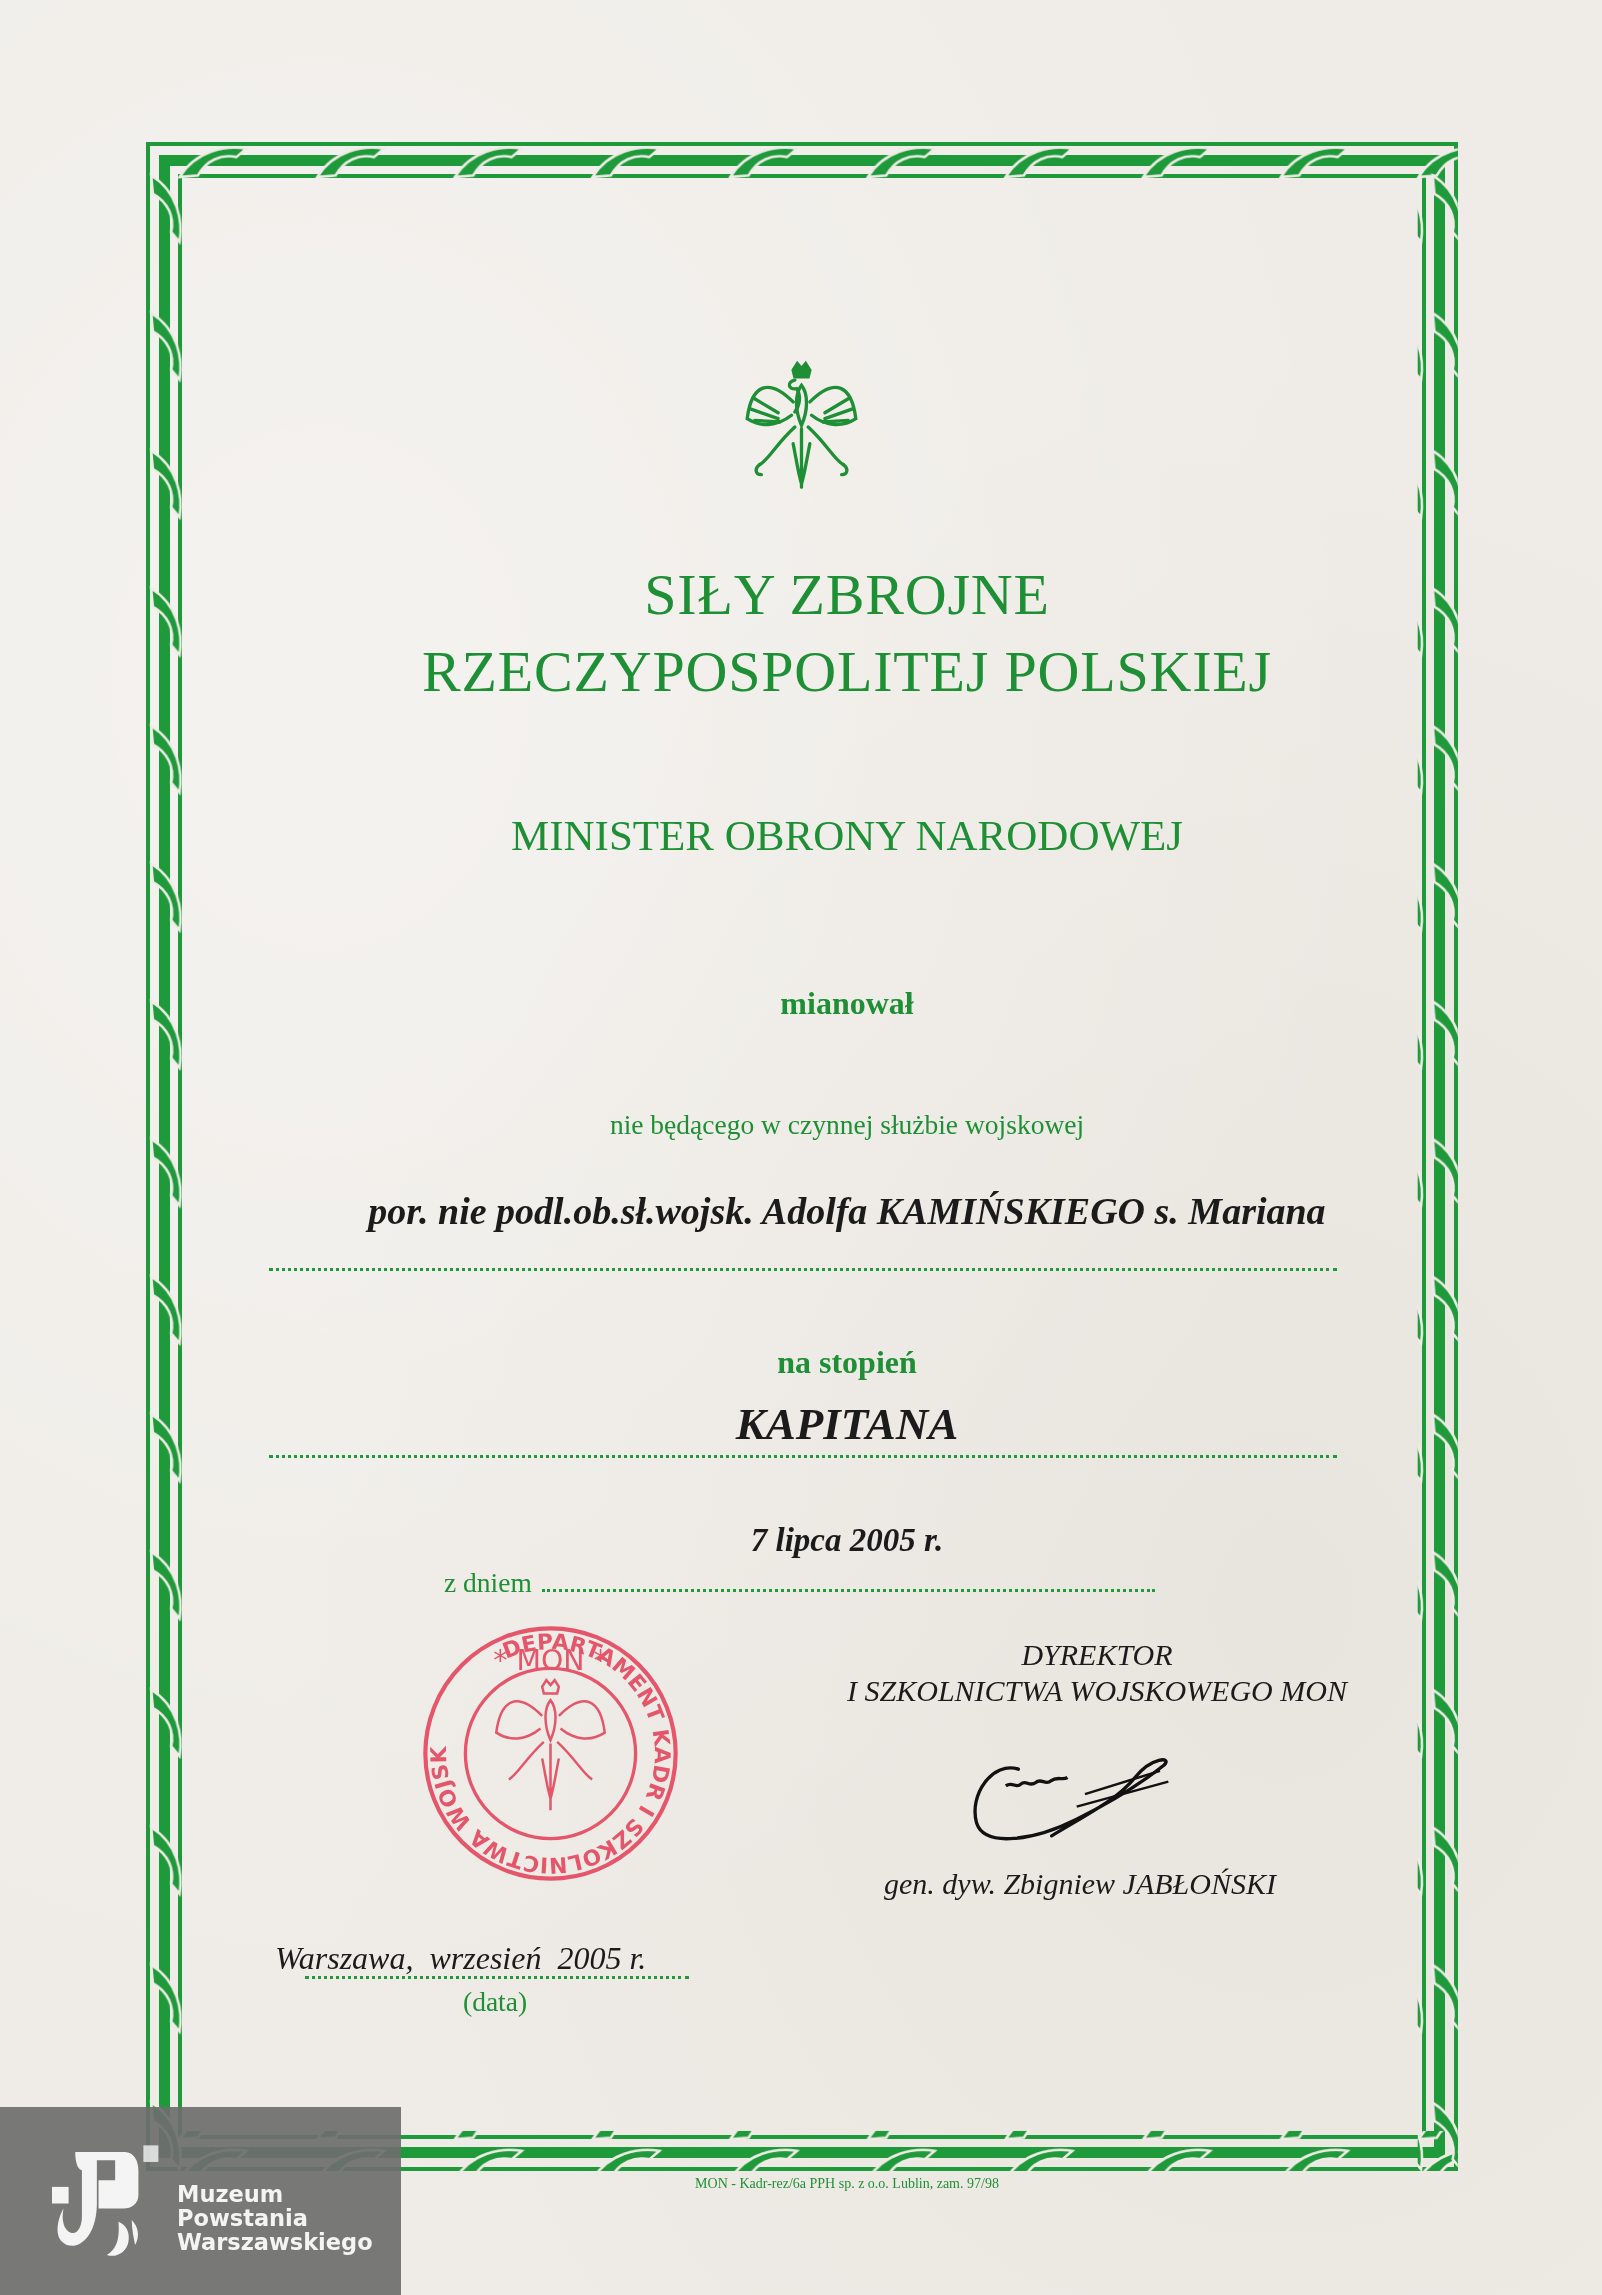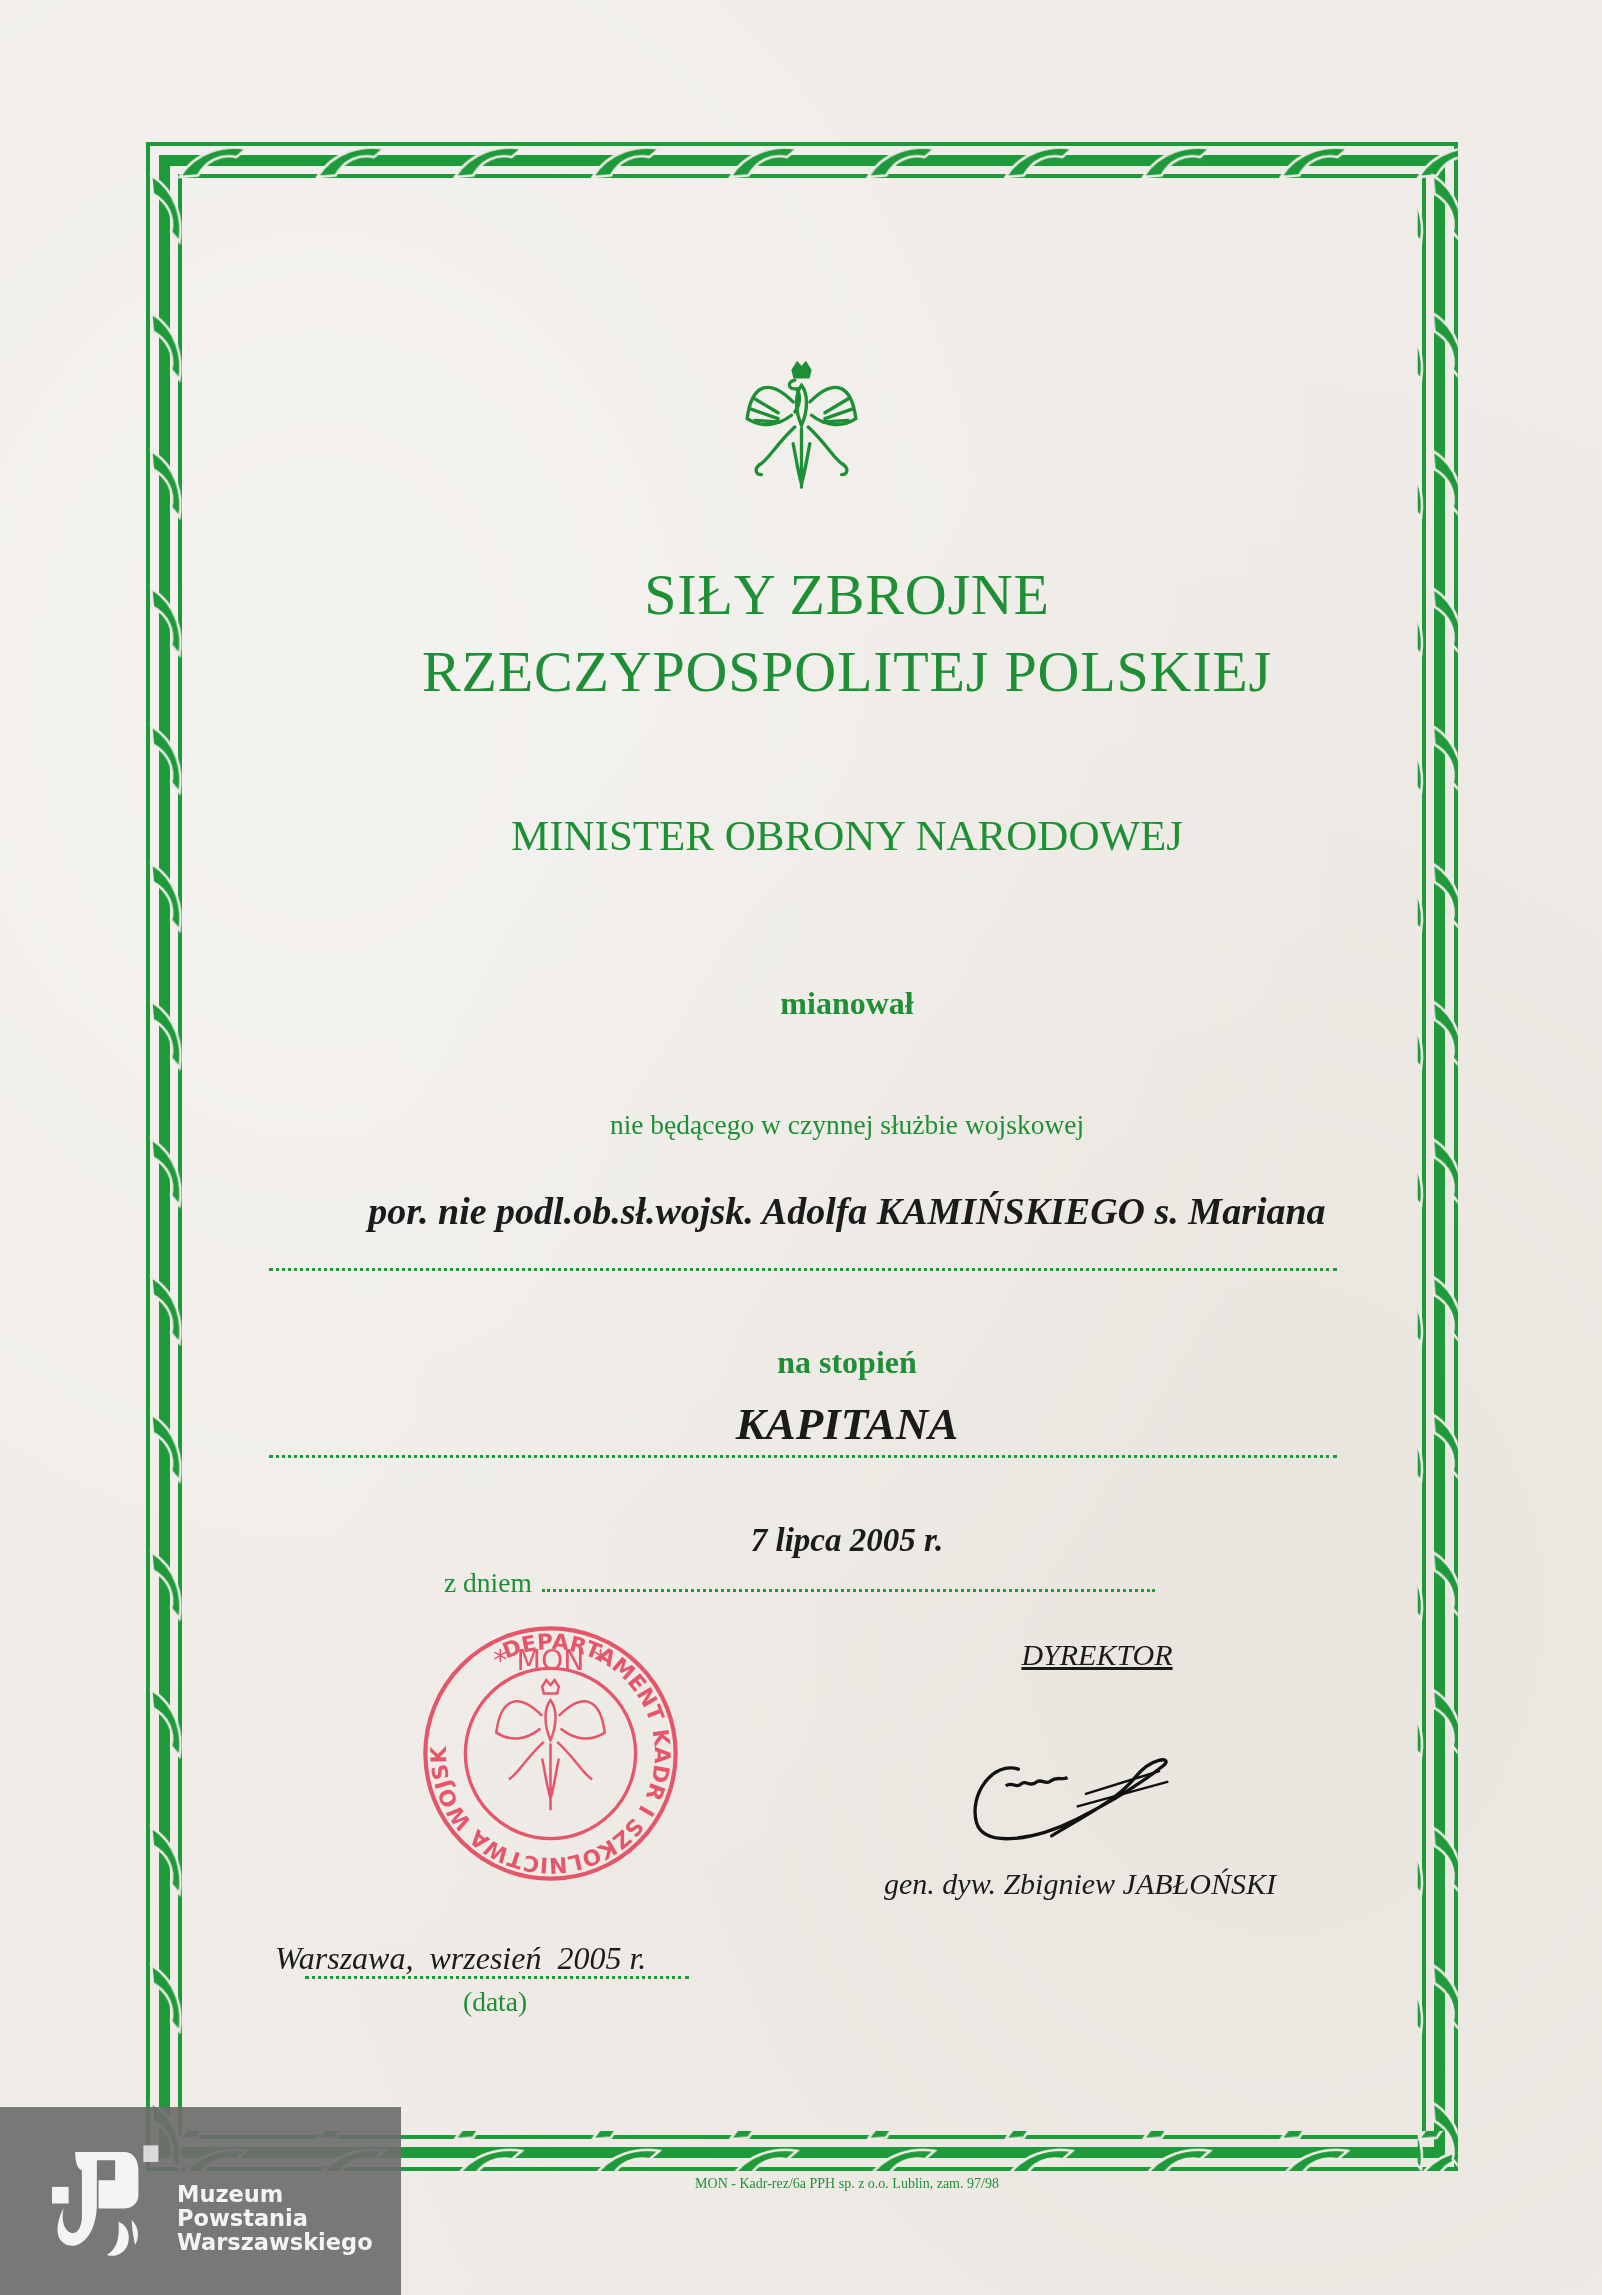--- a/index.html
+++ b/index.html
@@ -19,21 +19,21 @@
   .frame .inner{position:absolute;inset:32px;border:4.2px solid #1f9a3a;}
   .frame svg{position:absolute;left:0;top:0;}
   .t-title{font-size:58px;letter-spacing:0.8px;line-height:1;}
   .t-minister{font-size:43px;line-height:1;}
   .t-bold{font-size:32px;font-weight:bold;line-height:1;}
   .t-small{font-size:27.5px;line-height:1;}
   .t-name{font-size:38px;font-style:italic;font-weight:bold;line-height:1;}
   .t-rank{font-size:45px;font-style:italic;font-weight:bold;line-height:1;}
   .t-date{font-size:33px;font-style:italic;font-weight:bold;line-height:1;}
   .dots{border-bottom:3.3px dotted #1f9a3a;height:0;}
-  .t-sig{font-size:30px;font-style:italic;line-height:1.2;text-align:center;text-decoration:underline;}
+  .t-sig{font-size:30px;font-style:italic;line-height:1.2;text-align:center;}
   .footer{font-size:14px;}
   .overlay{left:0;top:2107px;width:401px;height:189px;background:rgba(110,110,110,0.92);}
   .overlay .txt{position:absolute;left:177px;top:75px;color:#f4f4f4;font-family:"DejaVu Sans",sans-serif;font-weight:bold;font-size:22.5px;line-height:24px;}
 </style>
 </head>
 <body>
 
 <div class="abs frame">
   <div class="outer"></div>
   <div class="bar"></div>
@@ -108,20 +108,21 @@
       <path d="M150 115 C120 85, 100 95, 95 135 C110 145, 130 145, 148 130"></path>
       <path d="M170 115 C200 85, 220 95, 225 135 C210 145, 190 145, 172 130"></path>
       <path d="M152 146 C130 166, 120 186, 110 191 M168 146 C190 166, 200 186, 210 191"></path>
       <path d="M160 148 v80 M150 166 c4 20 6 35 10 48 M170 166 c-4 20 -6 35 -10 48"></path>
     </g>
   </svg>
 </div>
 
 <div class="abs black t-sig" style="left:801px;width:592px;top:1637px;">
   <div>DYREKTOR</div>
+  <div>I SZKOLNICTWA WOJSKOWEGO MON</div>
 </div>
 <div class="abs" style="left:960px;top:1744px;width:250px;height:117px;">
   <svg width="250" height="117" viewBox="0 0 300 140">
     <path d="M70 30 C40 20, 10 60, 20 95 C30 125, 90 115, 140 90 C180 70, 220 45, 245 25 C255 15, 230 15, 210 40 C190 65, 160 80, 110 110" fill="none" stroke="#111" stroke-width="4" stroke-linecap="round"></path>
     <path d="M55 50 c8 -6 12 4 18 -2 c6 -6 10 4 18 -2 c6 -6 12 4 18 -2 c8 -6 14 0 20 -4" fill="none" stroke="#111" stroke-width="4"></path>
     <path d="M150 60 l90 -28 M140 75 l110 -30" fill="none" stroke="#111" stroke-width="3"></path>
   </svg>
 </div>
 <div class="abs black" style="left:884px;width:434px;top:1867px;font-size:30px;font-style:italic;text-align:left;">gen. dyw. Zbigniew JABŁOŃSKI</div>
 

